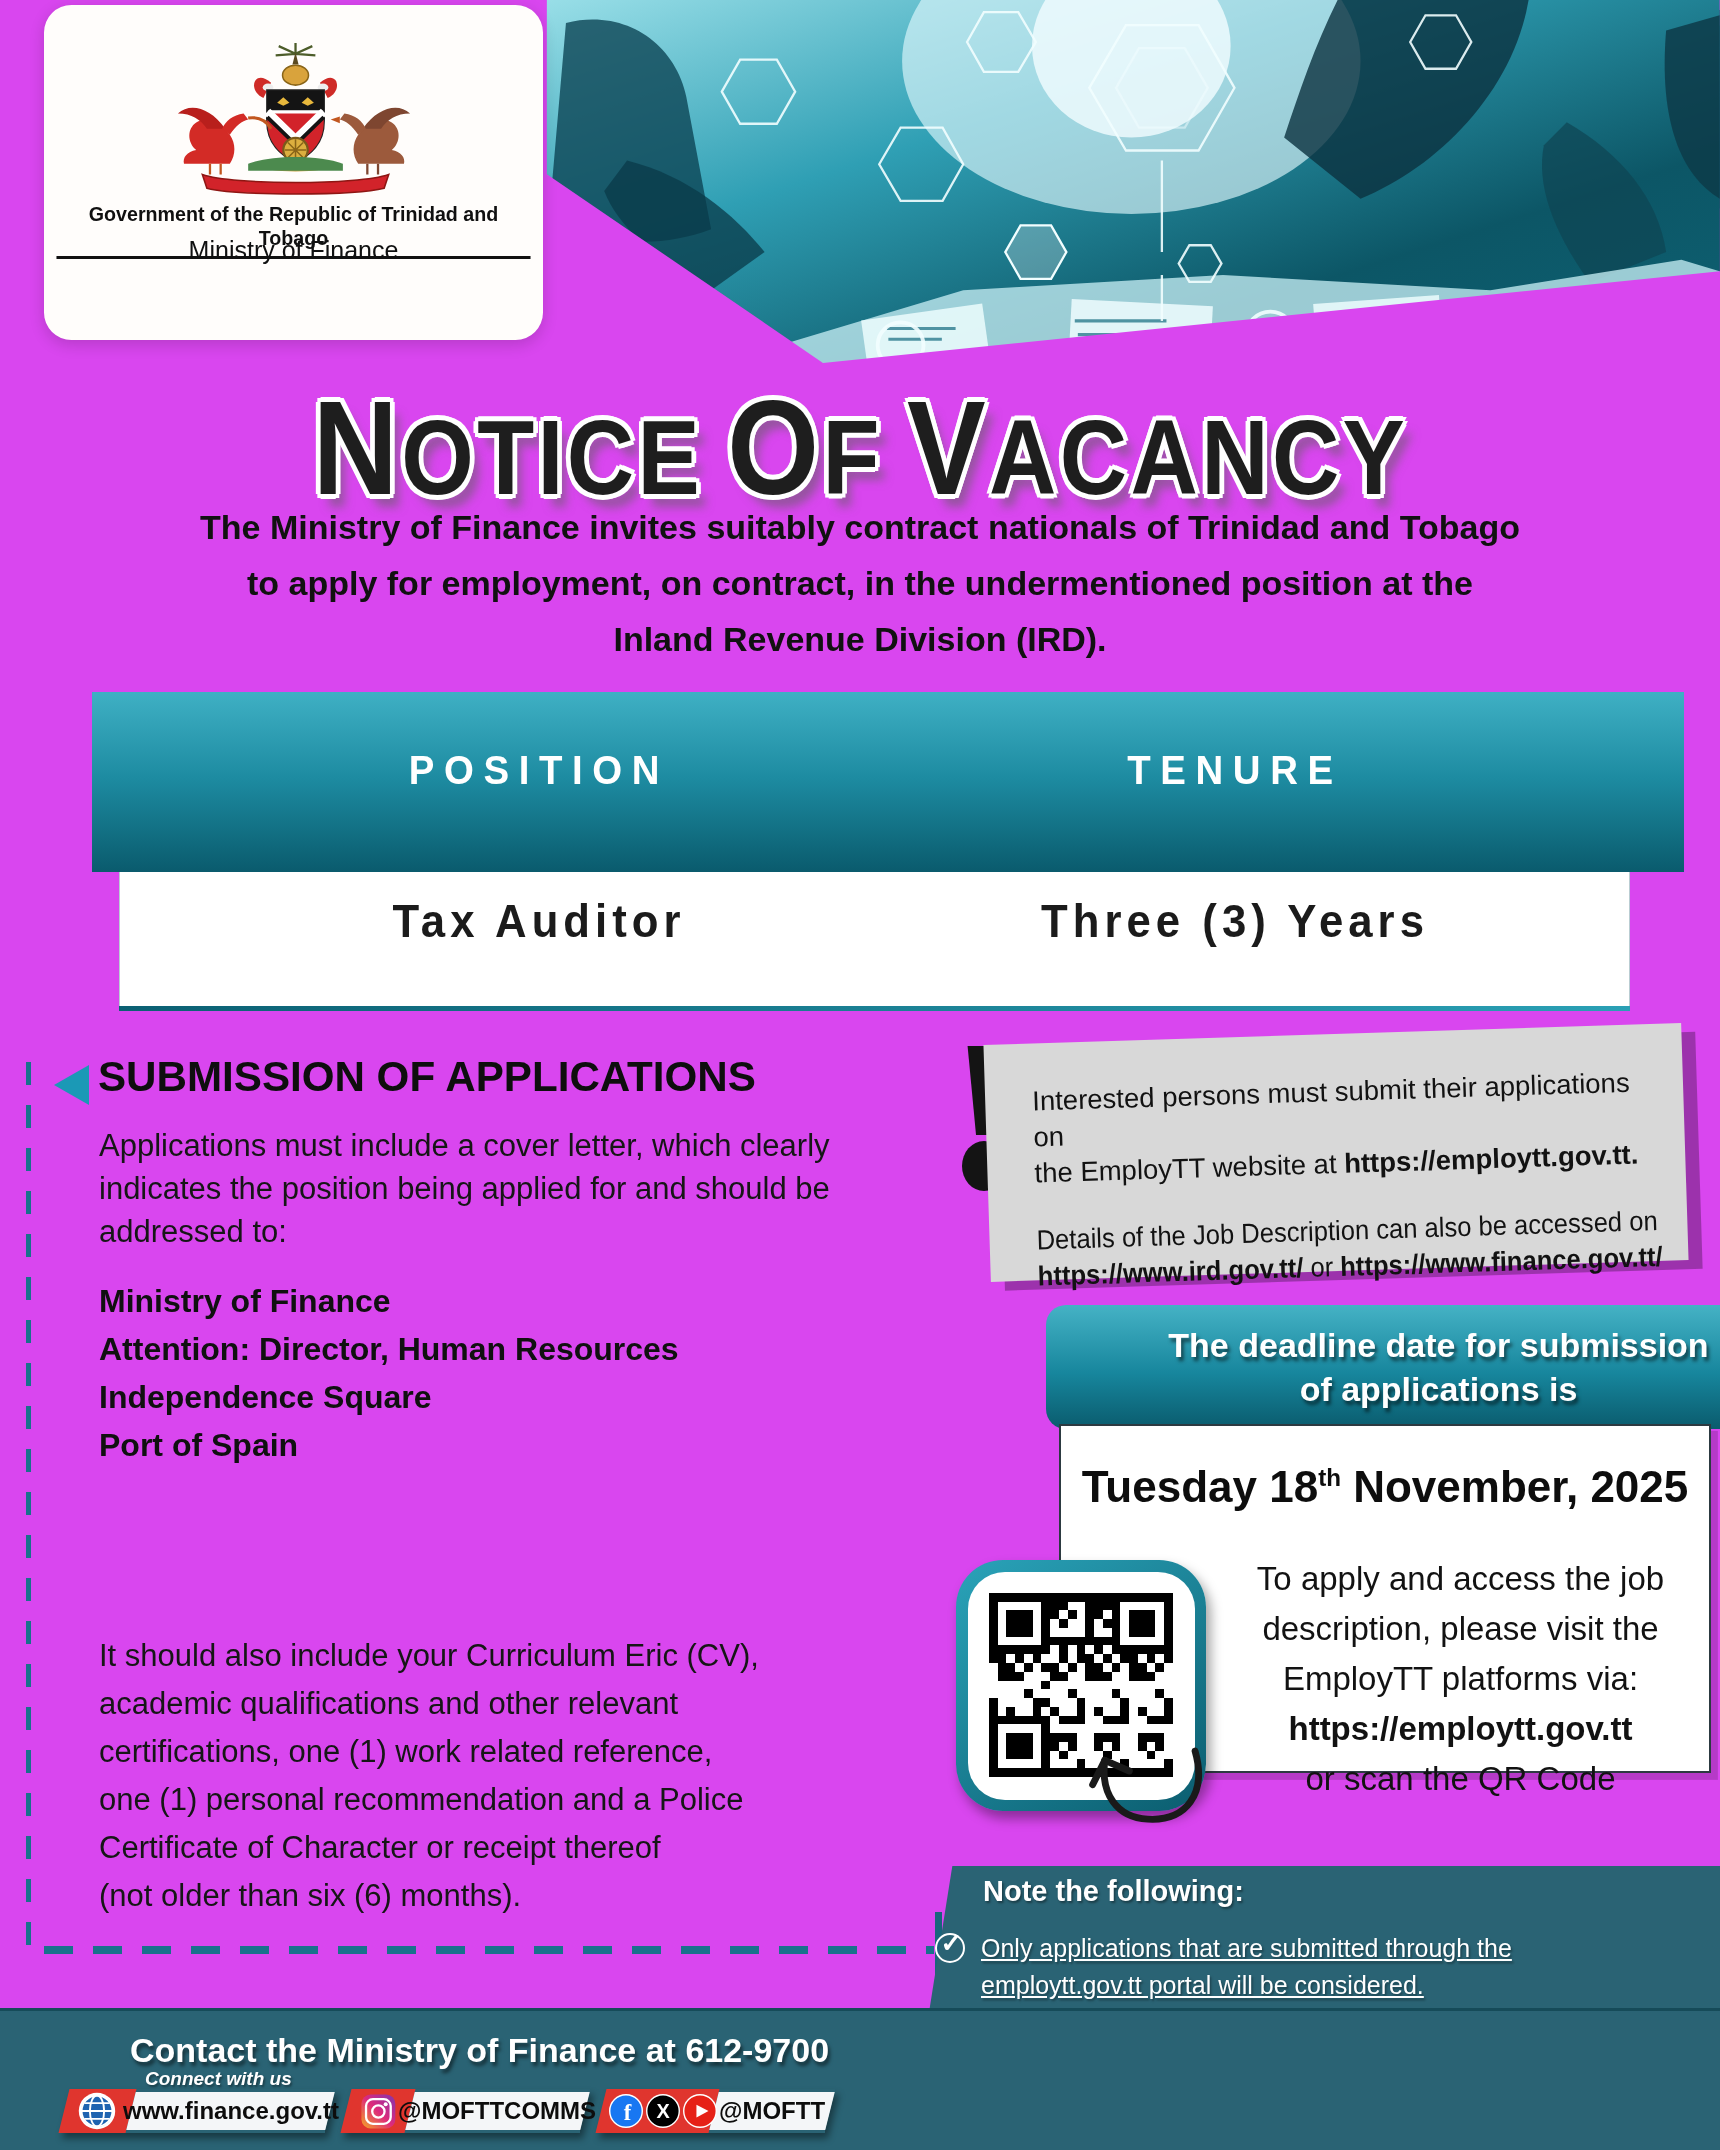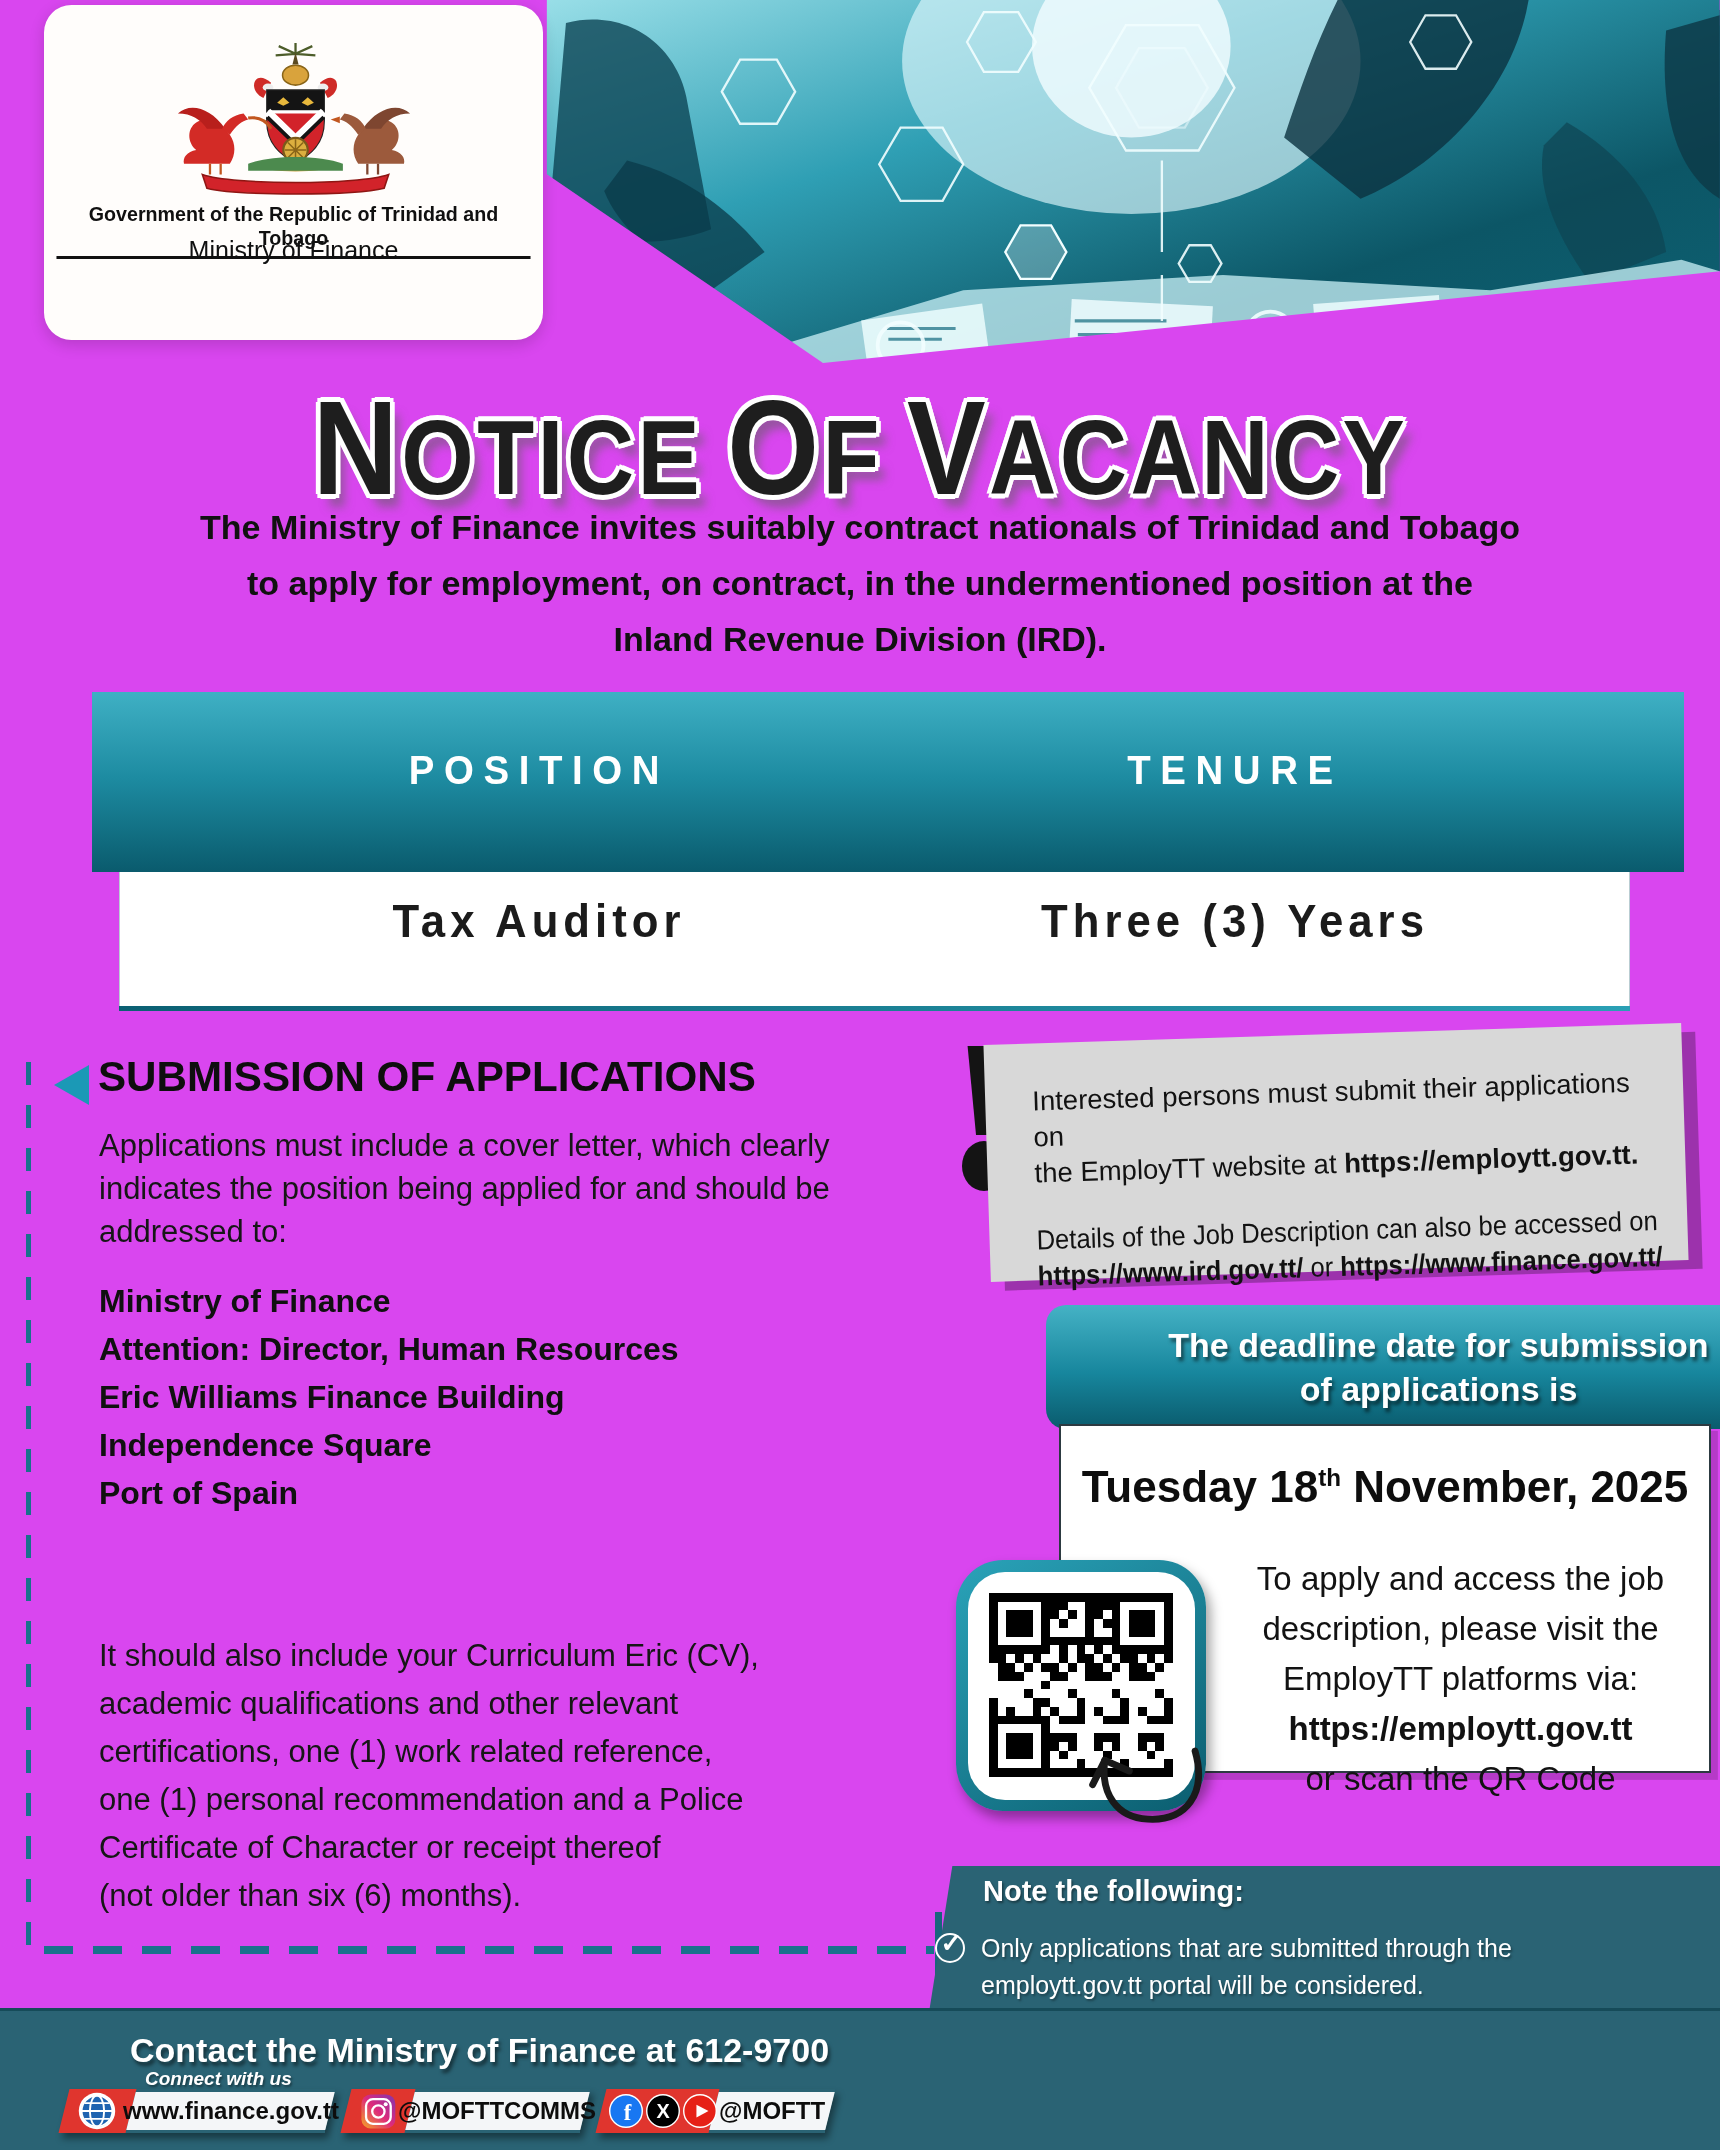--- a/index.html
+++ b/index.html
@@ -83,21 +83,21 @@
   #qr-grid div.on{background:#000;}
 
   .arrow-svg{left:1071px;top:1719px;}
 
   
   .note-panel{left:880px;top:1866px;width:841px;height:285px;background:#2a6374;
     clip-path:polygon(8.6% 0,100% 0,100% 100%,3.2% 100%);
     filter:drop-shadow(-7.6px 1.5px 6.1px rgba(30,30,30,.35));}
   .note-head{left:983px;top:1875px;font-weight:700;font-size:29px;color:#fff;text-shadow:1.5px 2.3px 2.3px rgba(0,0,0,.4);}
   .note-item{color:#fff;font-size:25px;line-height:37px;text-shadow:1.5px 2.3px 2.3px rgba(0,0,0,.35);width:711px;left:981px;}
-  .ni1{top:1930px;} .ni2{top:2010px;} .ni3{top:2057px;}
+  .ni1{top:1930px;text-decoration:underline;} .ni2{top:2010px;} .ni3{top:2057px;}
   .note-item .u{text-decoration:underline;text-underline-offset:5.4px;}
   .check-icon{width:26px;height:26px;border:2.3px solid #fff;border-radius:50%;color:#fff;
     font-size:26px;font-weight:700;line-height:23px;text-align:center;left:935px;text-shadow:none;}
   .check-icon::before{content:"✓";position:relative;top:-3.1px;left:1.5px;}
   .ci1{top:1933px;} .ci2{top:2013px;} .ci3{top:2060px;}
 
   
   .band{left:0;top:2008px;width:1721px;height:143px;background:#2a6374;border-top:3.8px solid #164b59;}
   .contact{left:130px;top:2031px;font-weight:700;font-size:34px;color:#fff;text-shadow:2.3px 3.8px 3.8px rgba(0,0,0,.5);}
   .connect{left:145px;top:2068px;font-weight:700;font-style:italic;font-size:19px;color:#fff;text-shadow:1.5px 2.3px 2.3px rgba(0,0,0,.4);}
@@ -218,21 +218,20 @@
 
   <div class="abs para p1">
     <div>Applications must include a cover letter, which clearly</div>
     <div>indicates the position being applied for and should be</div>
     <div>addressed to:</div>
   </div>
 
   <div class="abs addr">
     <div>Ministry of Finance</div>
     <div>Attention: Director, Human Resources</div>
-    <div>Eric Williams Finance Building</div>
     <div>Independence Square</div>
     <div>Port of Spain</div>
   </div>
 
   <div class="abs para p2">
     <div>It should also include your Curriculum Eric (CV),</div>
     <div>academic qualifications and other relevant</div>
     <div>certifications, one (1) work related reference,</div>
     <div>one (1) personal recommendation and a Police</div>
     <div>Certificate of Character or receipt thereof</div>

